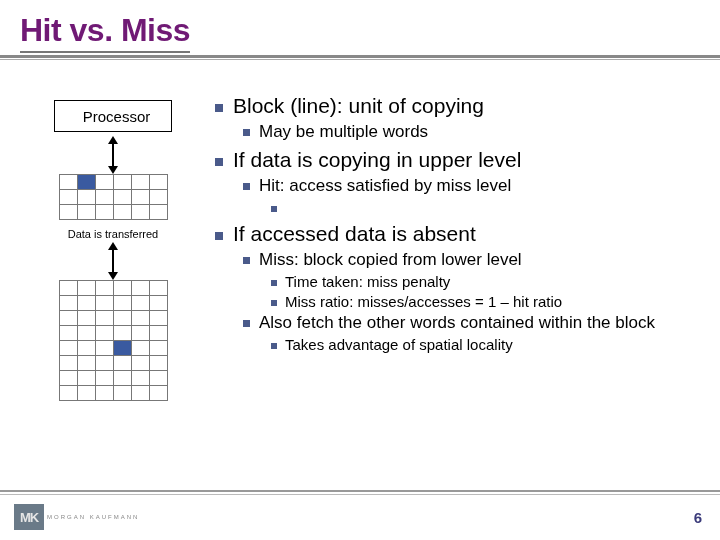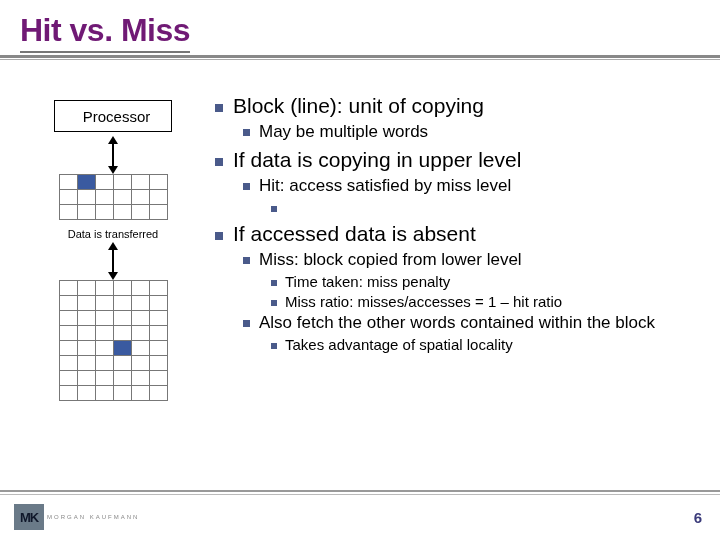--- a/index.html
+++ b/index.html
@@ -157,21 +157,21 @@
     bottom: 10px;
     left: 14px;
     display: flex;
     align-items: center;
     gap: 3px;
   }
   .logo-badge {
     width: 30px;
     height: 26px;
     background: #6a7a88;
-    color: #0f172a;
+    color: #e5e5e5;
     font-size: 13px;
     font-weight: bold;
     display: flex;
     align-items: center;
     justify-content: center;
     letter-spacing: -1px;
   }
   .logo-text {
     font-size: 6px;
     letter-spacing: 2px;

